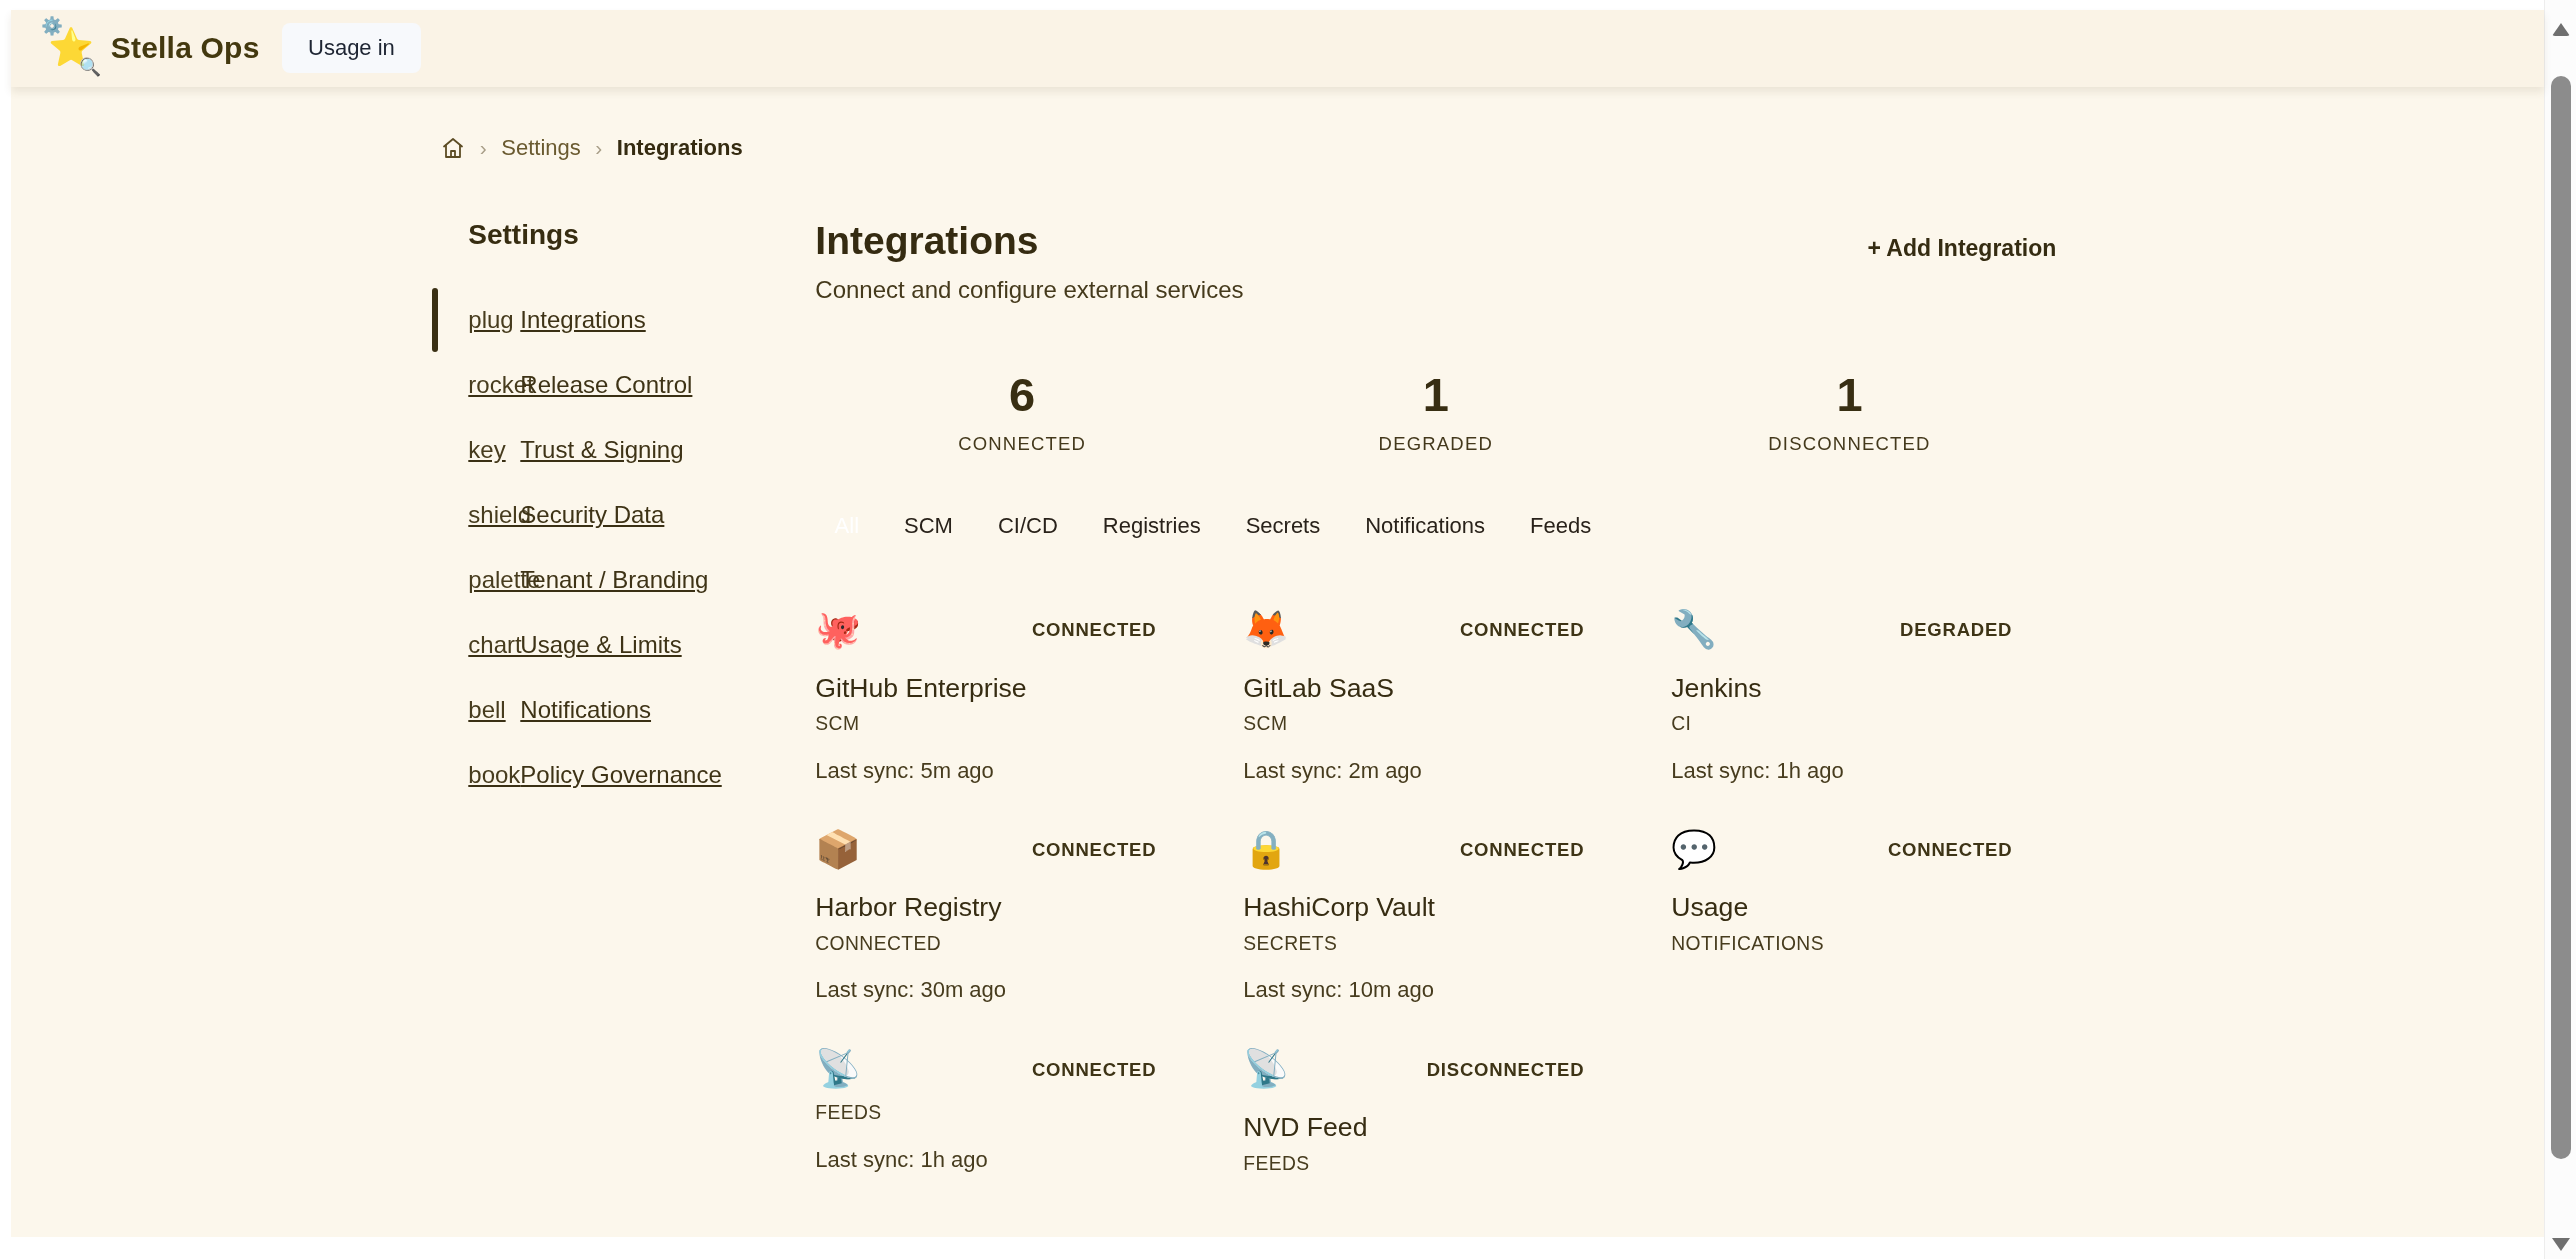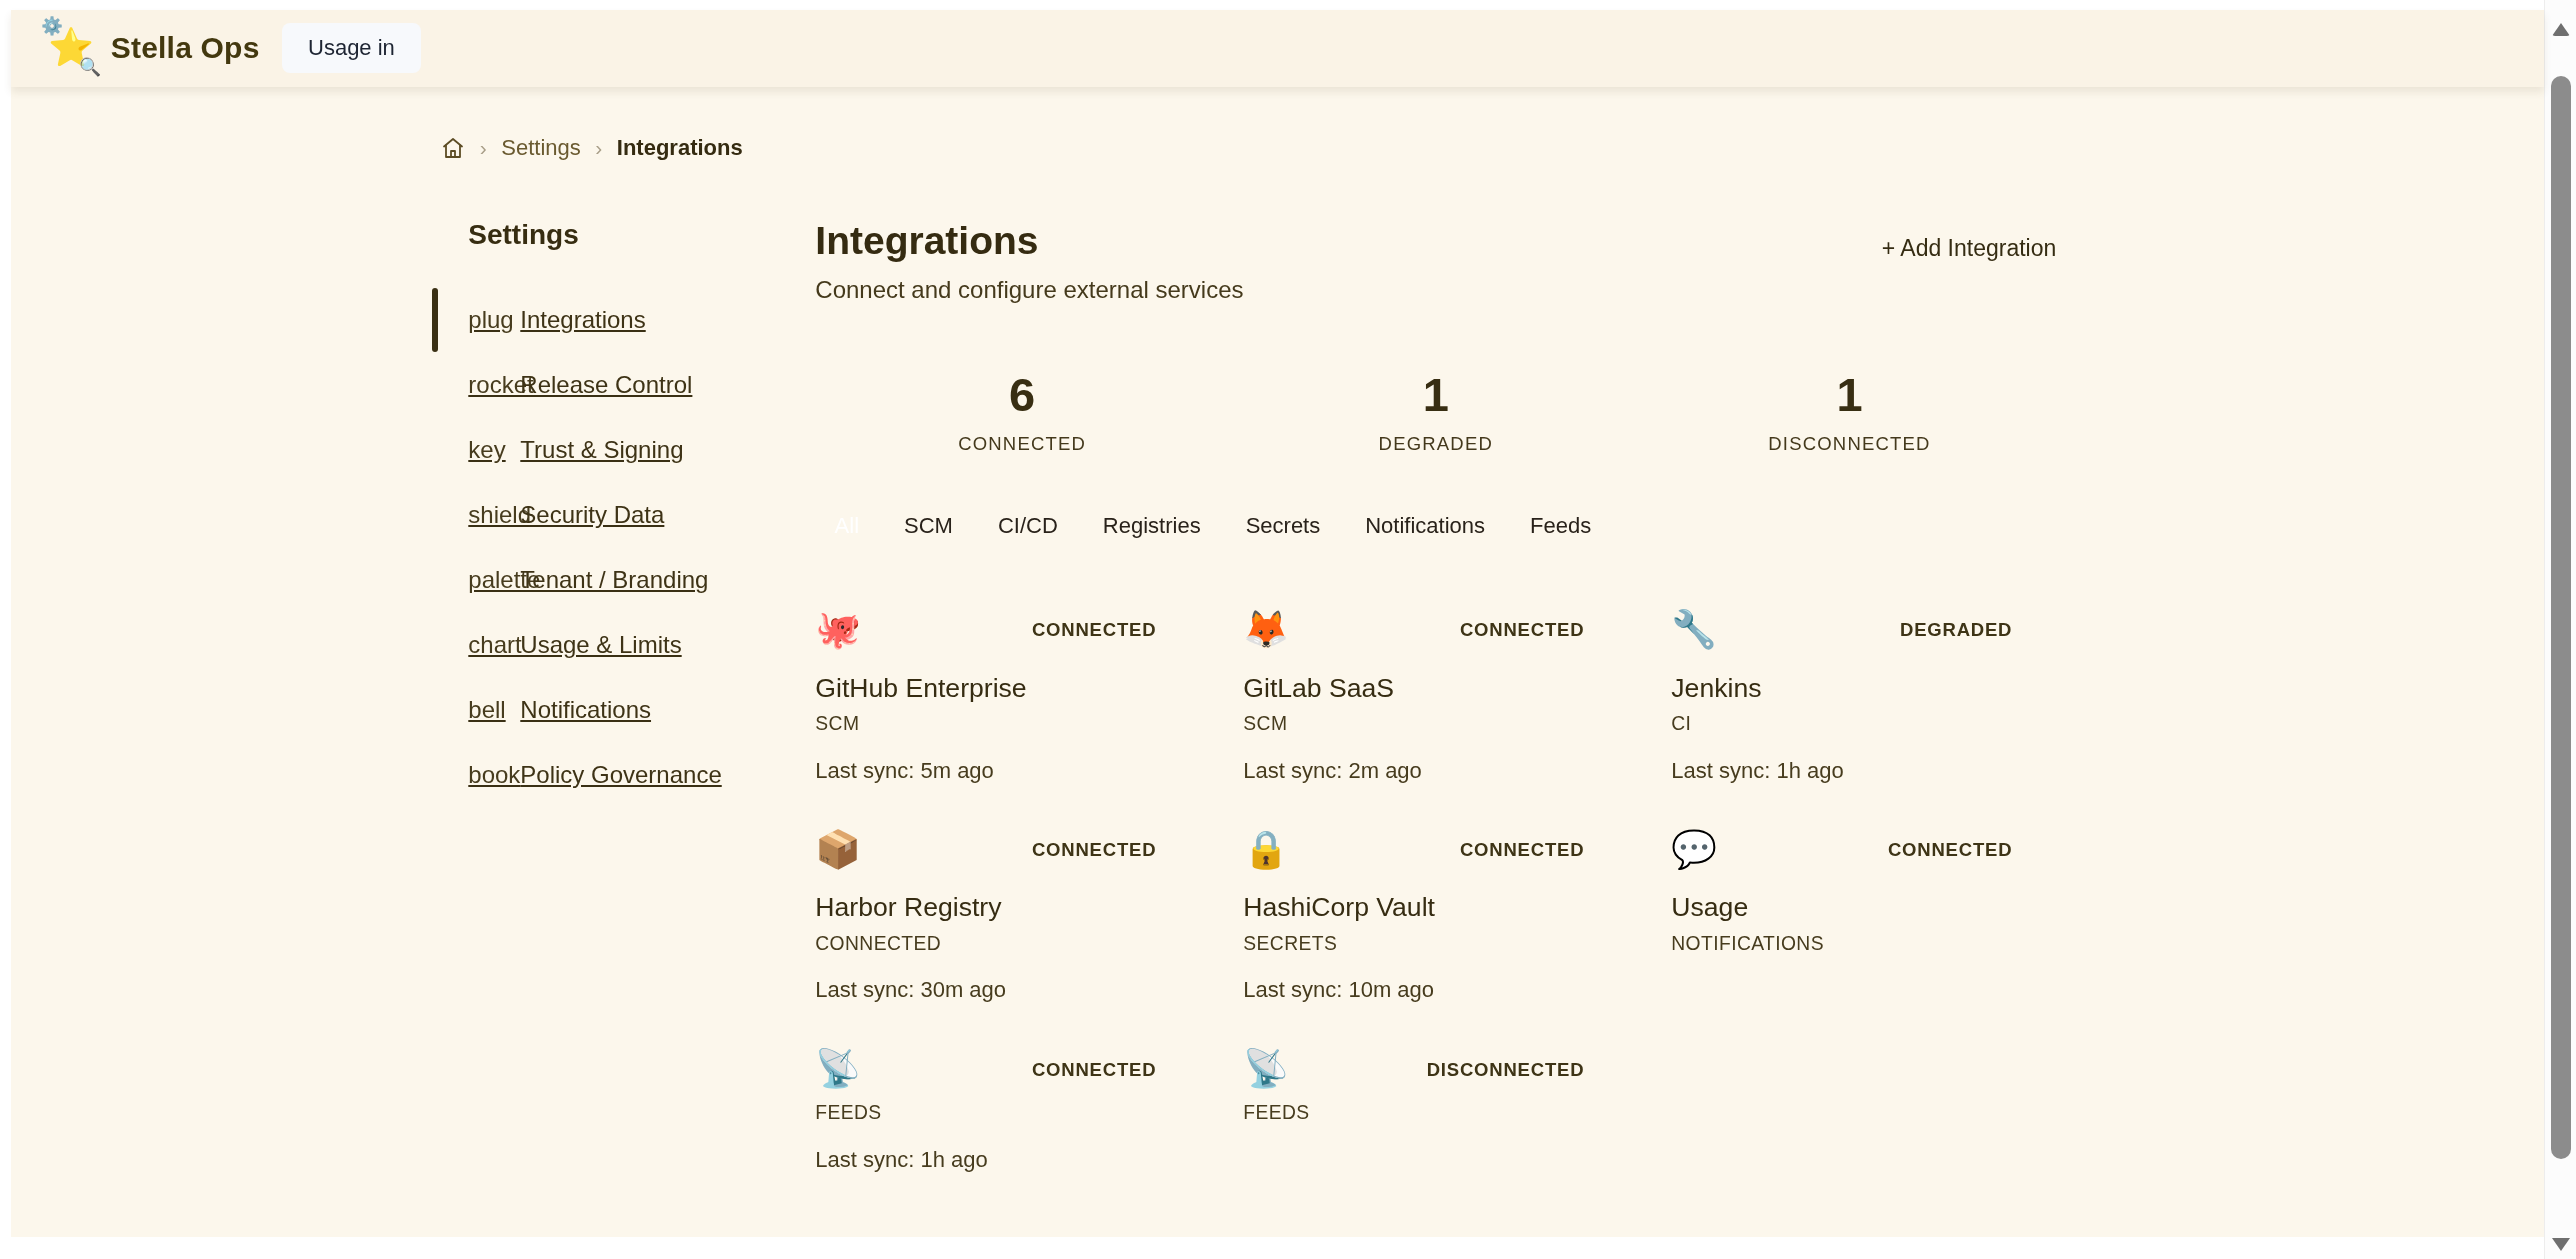--- a/index.html
+++ b/index.html
@@ -54,21 +54,21 @@
     content:""; position:absolute; left:-36px; top:0.8px; bottom:0.8px; width:5.6px;
     background:#3A3014; border-radius:3.2px;
   }
   
   main { flex:1; max-width:1241px; }
   .main-head { display:flex; justify-content:space-between; align-items:flex-start; }
   .main-head h1 { font-size:39px; font-weight:700; color:#352B11; margin:0; }
   .subtitle { font-size:24px; color:#453A1C; margin:13px 0 0 0; }
   .add-btn {
     background:none; border:none; font-family:inherit; cursor:pointer;
-    font-size:23px; font-weight:400; color:#352C12; margin-top:16px; padding:0;
+    font-size:23px; font-weight:700; color:#352C12; margin-top:16px; padding:0;
   }
   .stats { display:flex; margin-top:63px; }
   .stat { width:428px; text-align:center; }
   .stat-value { font-size:47px; font-weight:700; color:#382E12; }
   .stat-label { font-size:18.5px; letter-spacing:1.2px; color:#44391C; margin-top:11.3px; }
   .tabs { display:flex; gap:45px; margin-top:58px; margin-left:19.3px; }
   .tab {
     background:none; border:none; padding:0; font-family:inherit; cursor:pointer;
     font-size:22px; color:#29221A;
   }
@@ -293,20 +293,21 @@
             </div>
             <div class="card-cat">FEEDS</div>
             <div class="card-sync">Last sync: 1h ago</div>
           </div>
 
           <div class="card">
             <div class="card-head">
               <span class="card-emoji">📡</span>
               <span class="badge">DISCONNECTED</span>
             </div>
+            <div class="card-title">NVD Feed</div>
             <div class="card-cat">FEEDS</div>
 
           </div>
         </div>
     </main>
 
   </div>
 </div>
 
 <div class="scrollbar">

